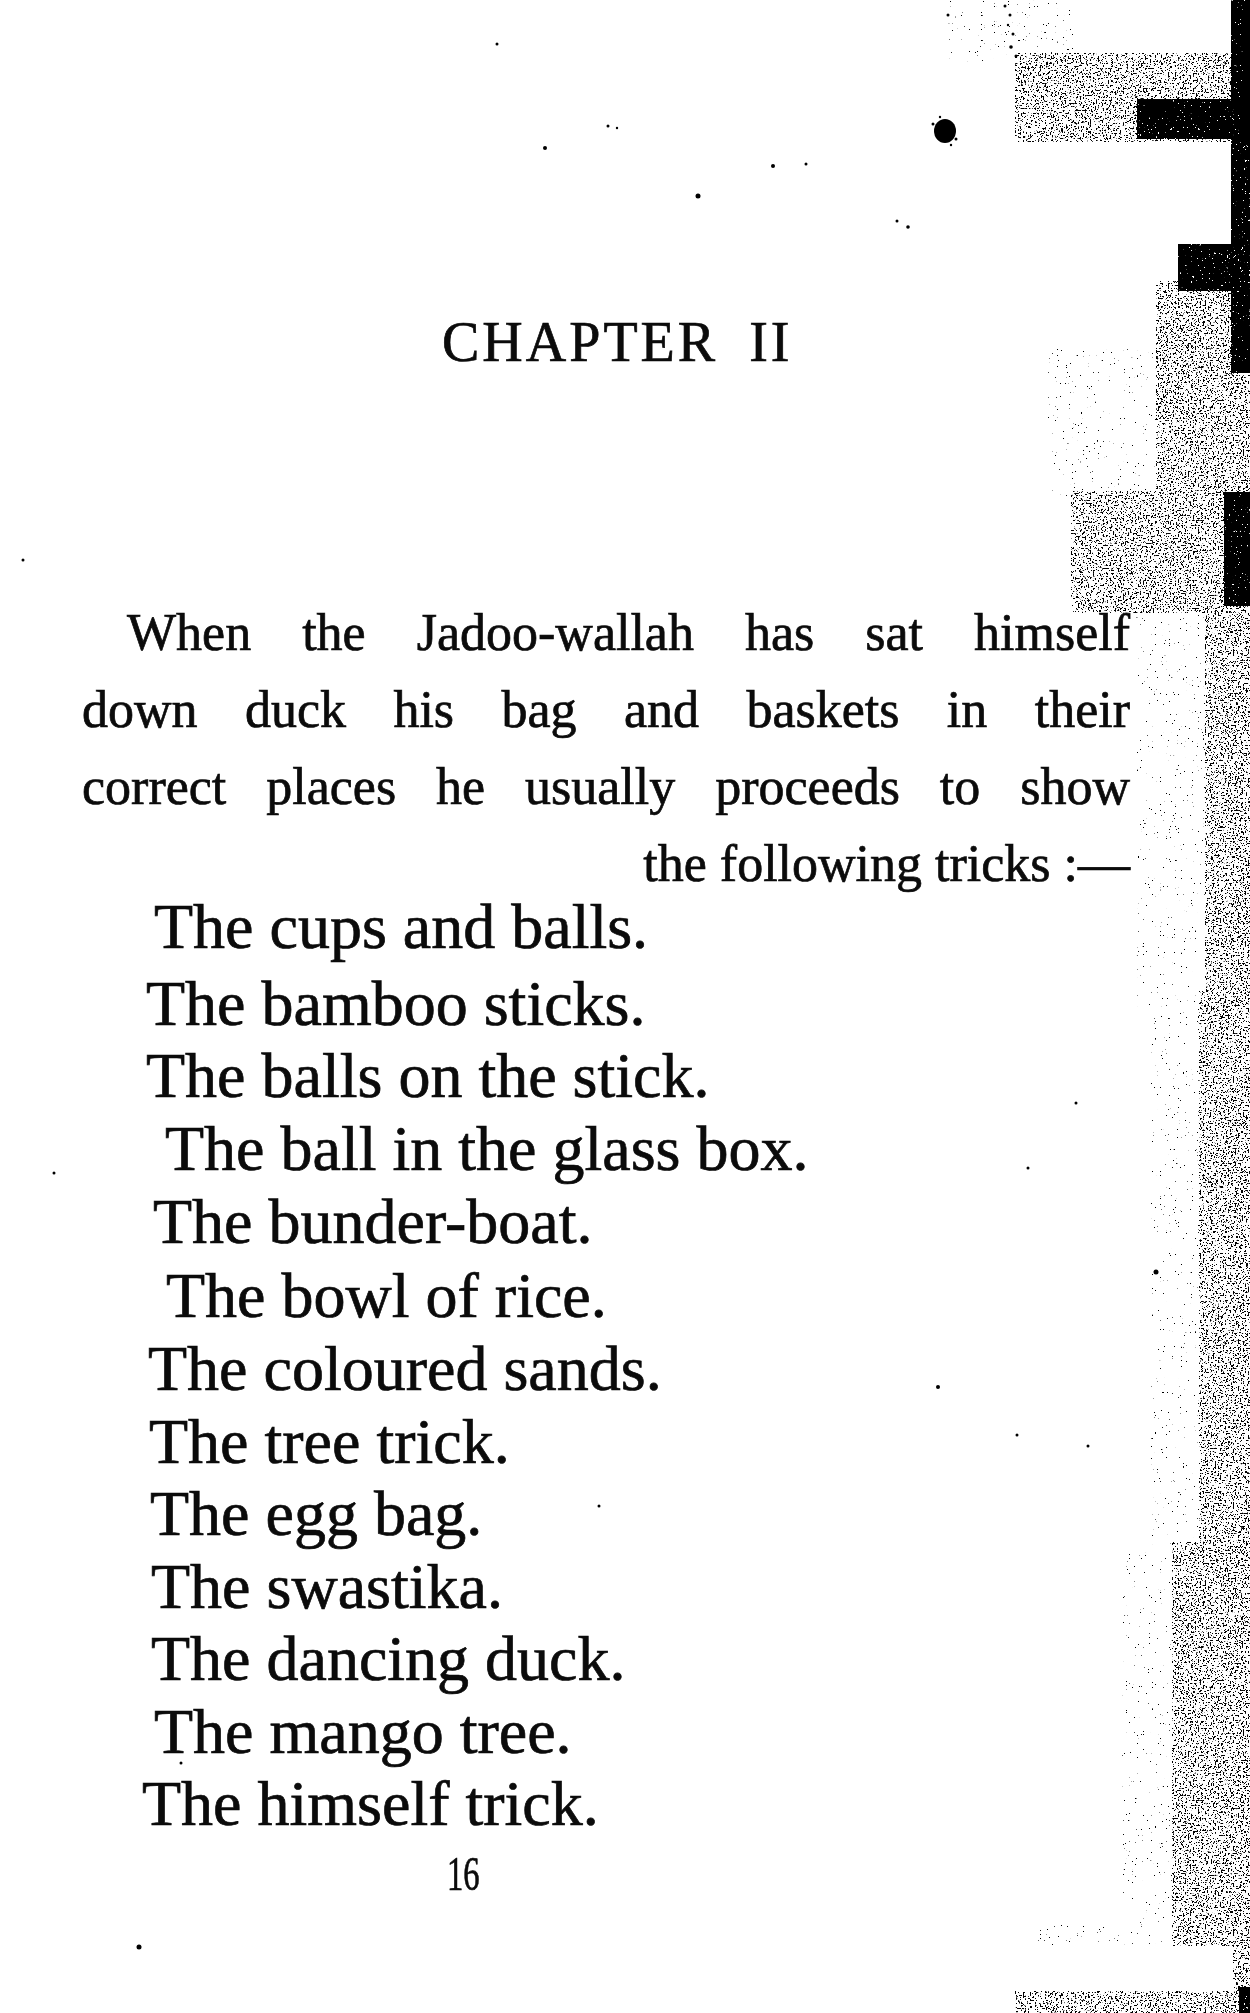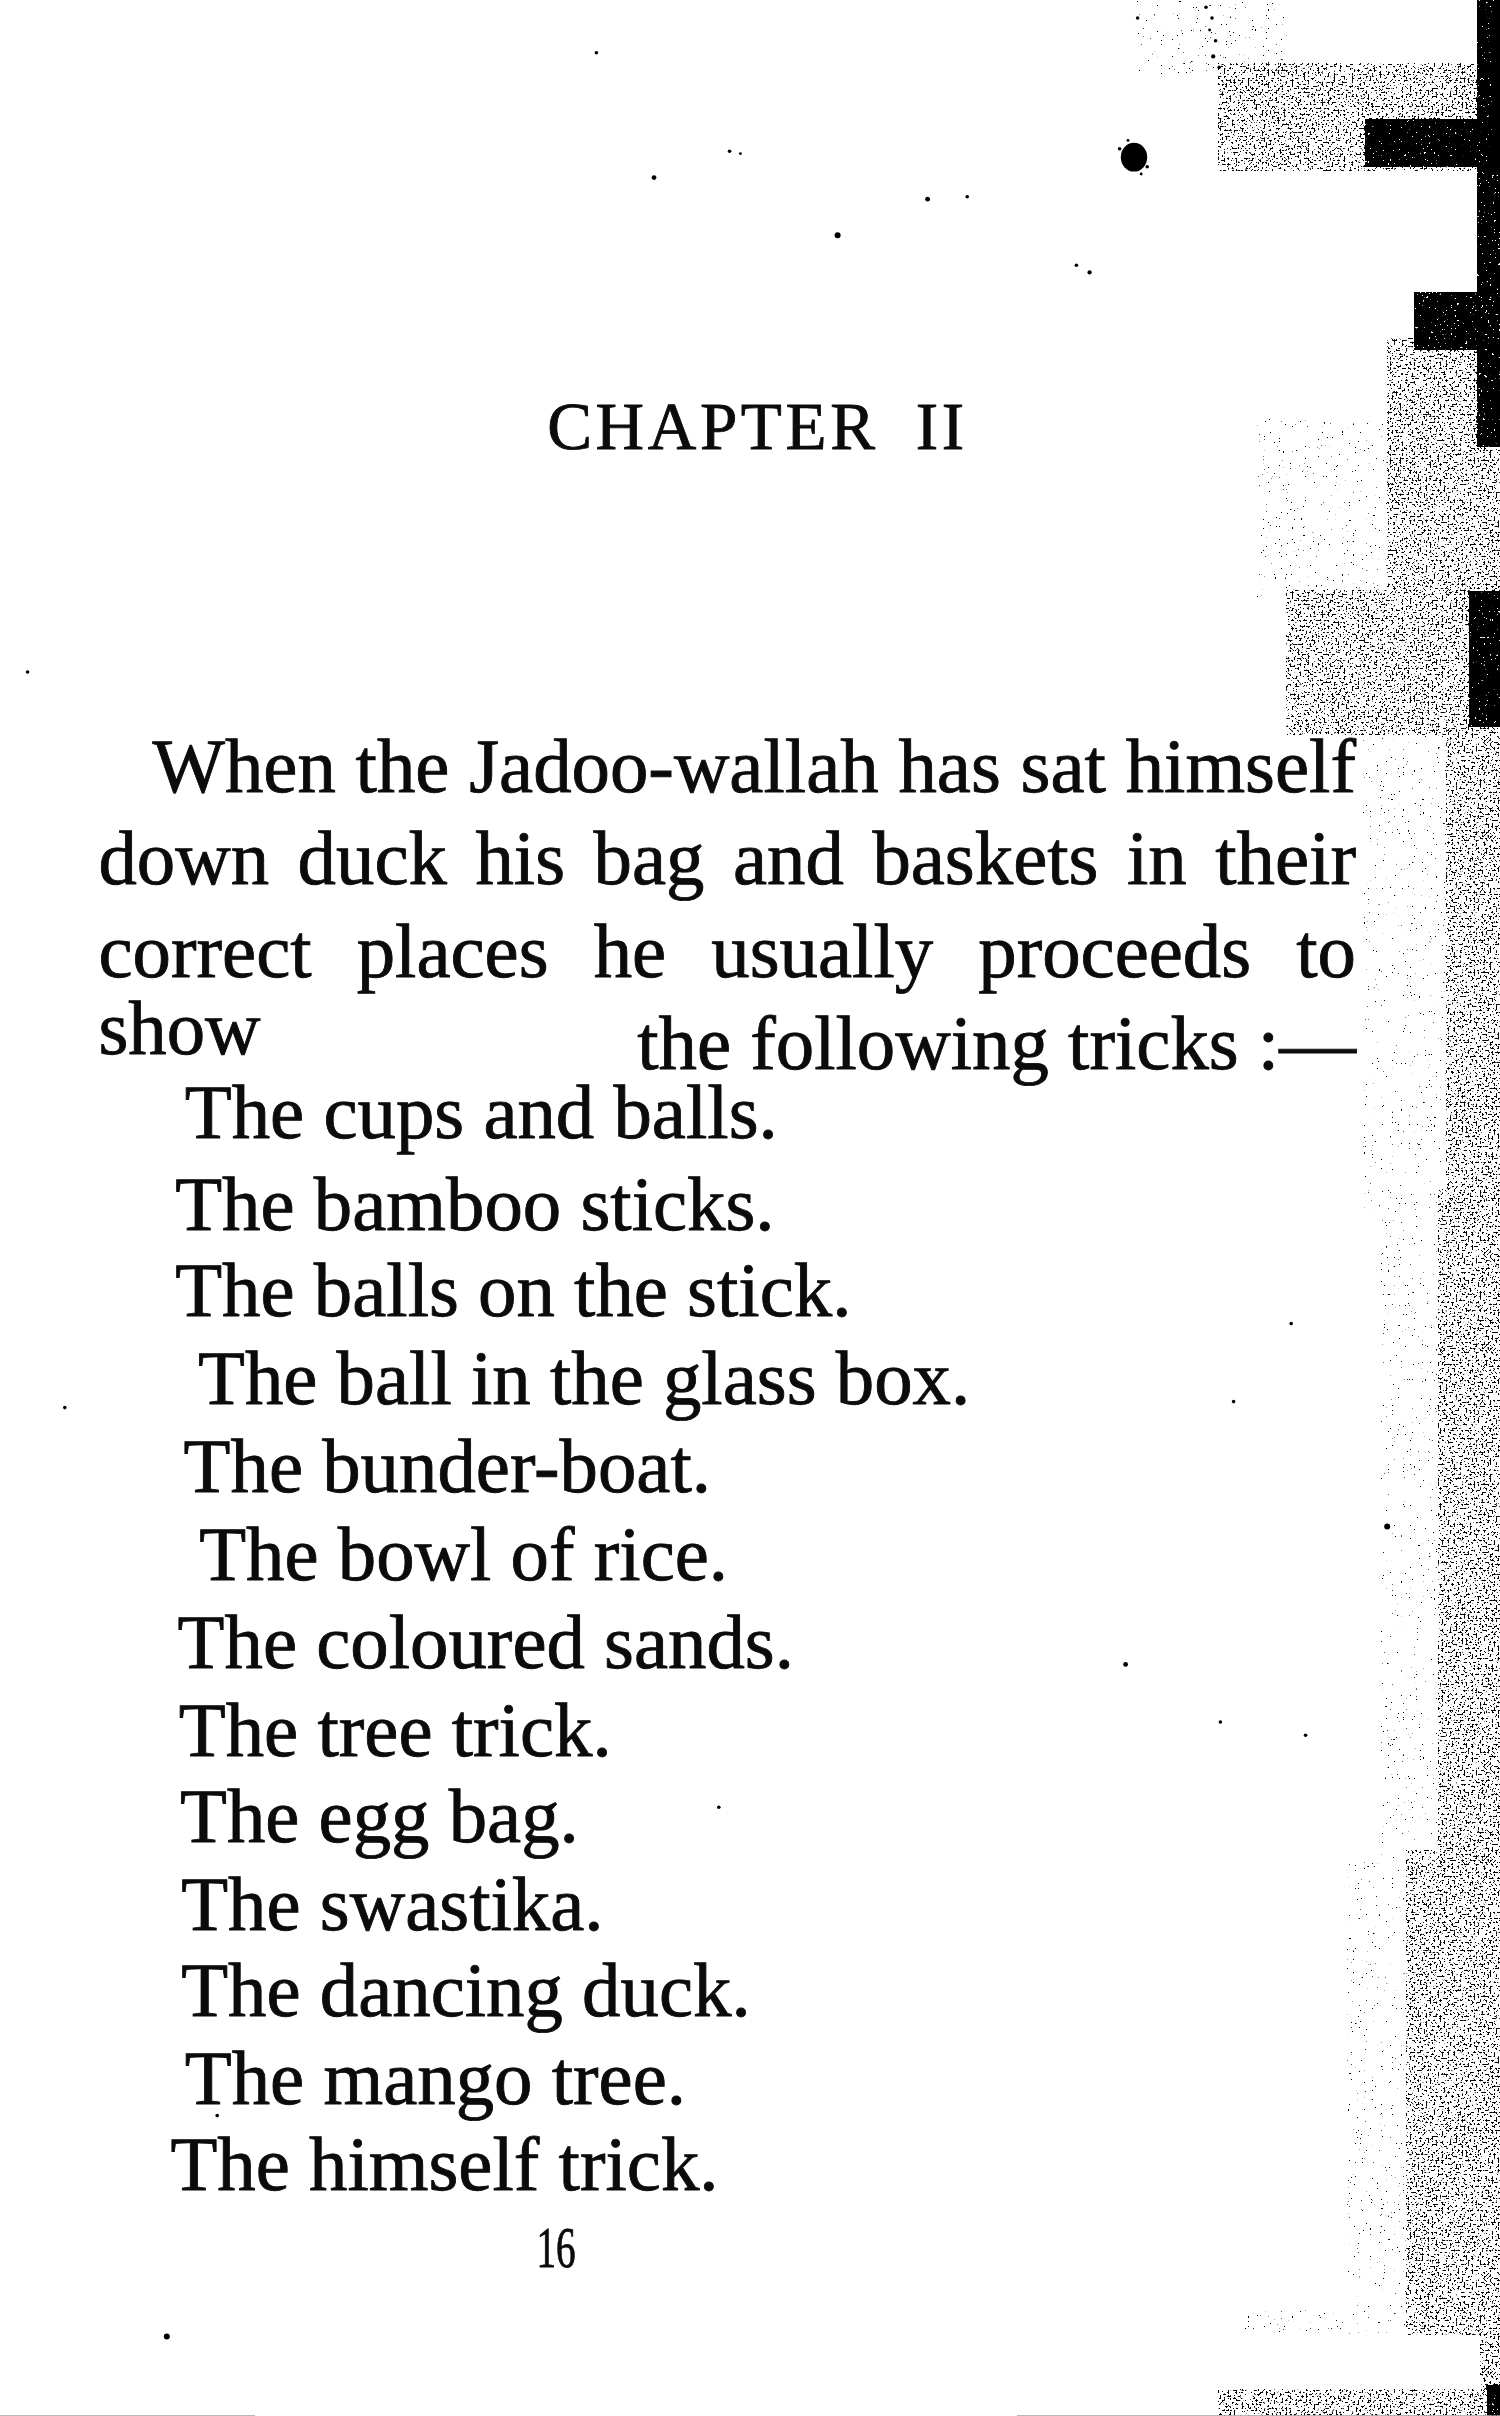--- a/index.html
+++ b/index.html
@@ -7,27 +7,27 @@
     position:relative;
     width:1250px;height:2013px;
     background:#ffffff;
     overflow:hidden;
     font-family:"Liberation Serif","DejaVu Serif",serif;
     color:#0b0b0b;
     -webkit-text-stroke:0.7px #0b0b0b;
   }
   .artifacts{position:absolute;left:0;top:0;width:1250px;height:2013px;pointer-events:none;}
   .heading{
-    position:absolute;left:440px;top:312px;margin:16px;
+    position:absolute;left:440px;top:312px;margin:2px;
     font-size:56px;font-weight:normal;line-height:1;
     letter-spacing:3px;word-spacing:14px;white-space:nowrap;
   }
   .pl{
     position:absolute;left:82px;width:1048px;
-    font-size:64px;line-height:1;
+    font-size:52px;line-height:1;
     text-align:justify;text-align-last:justify;
   }
   .pl.indent{left:127px;width:1003px;}
   .pl.last{text-align:right;text-align-last:auto;white-space:nowrap;}
   .li{
     position:absolute;font-size:64px;line-height:1;white-space:nowrap;
   }
   .pageno{
     position:absolute;left:447px;top:1850px;
     font-size:48px;line-height:1;

